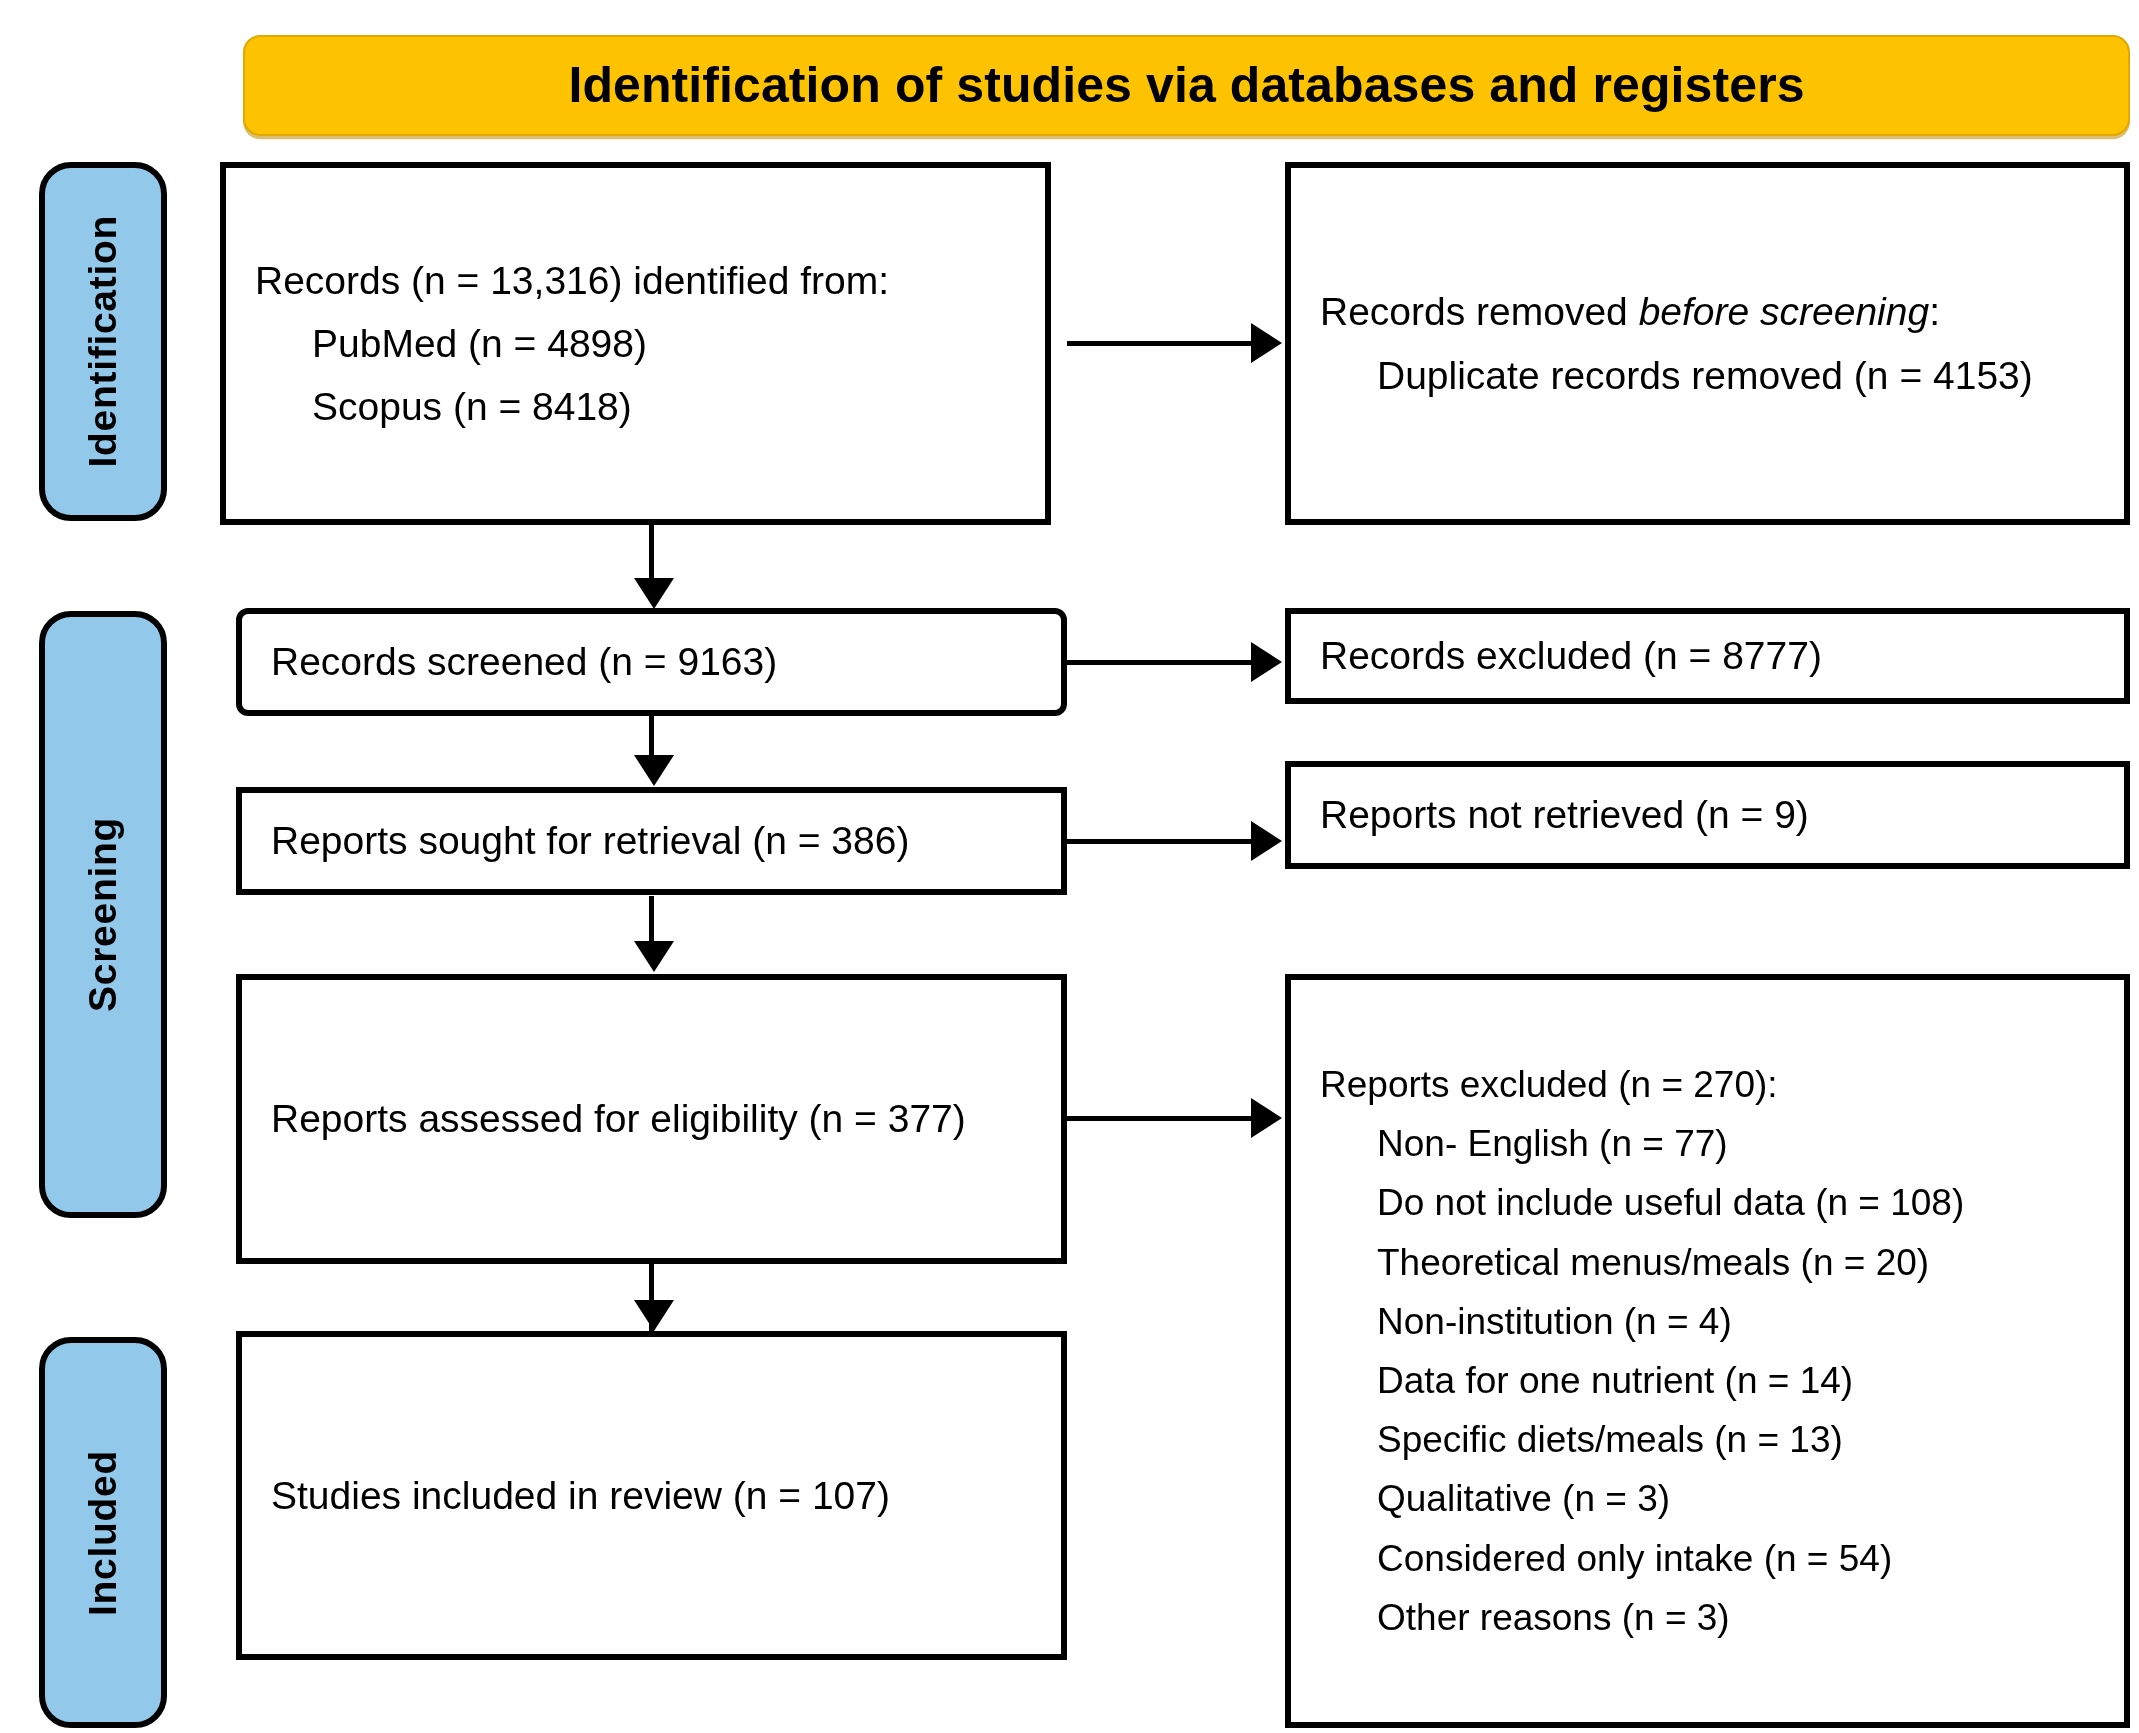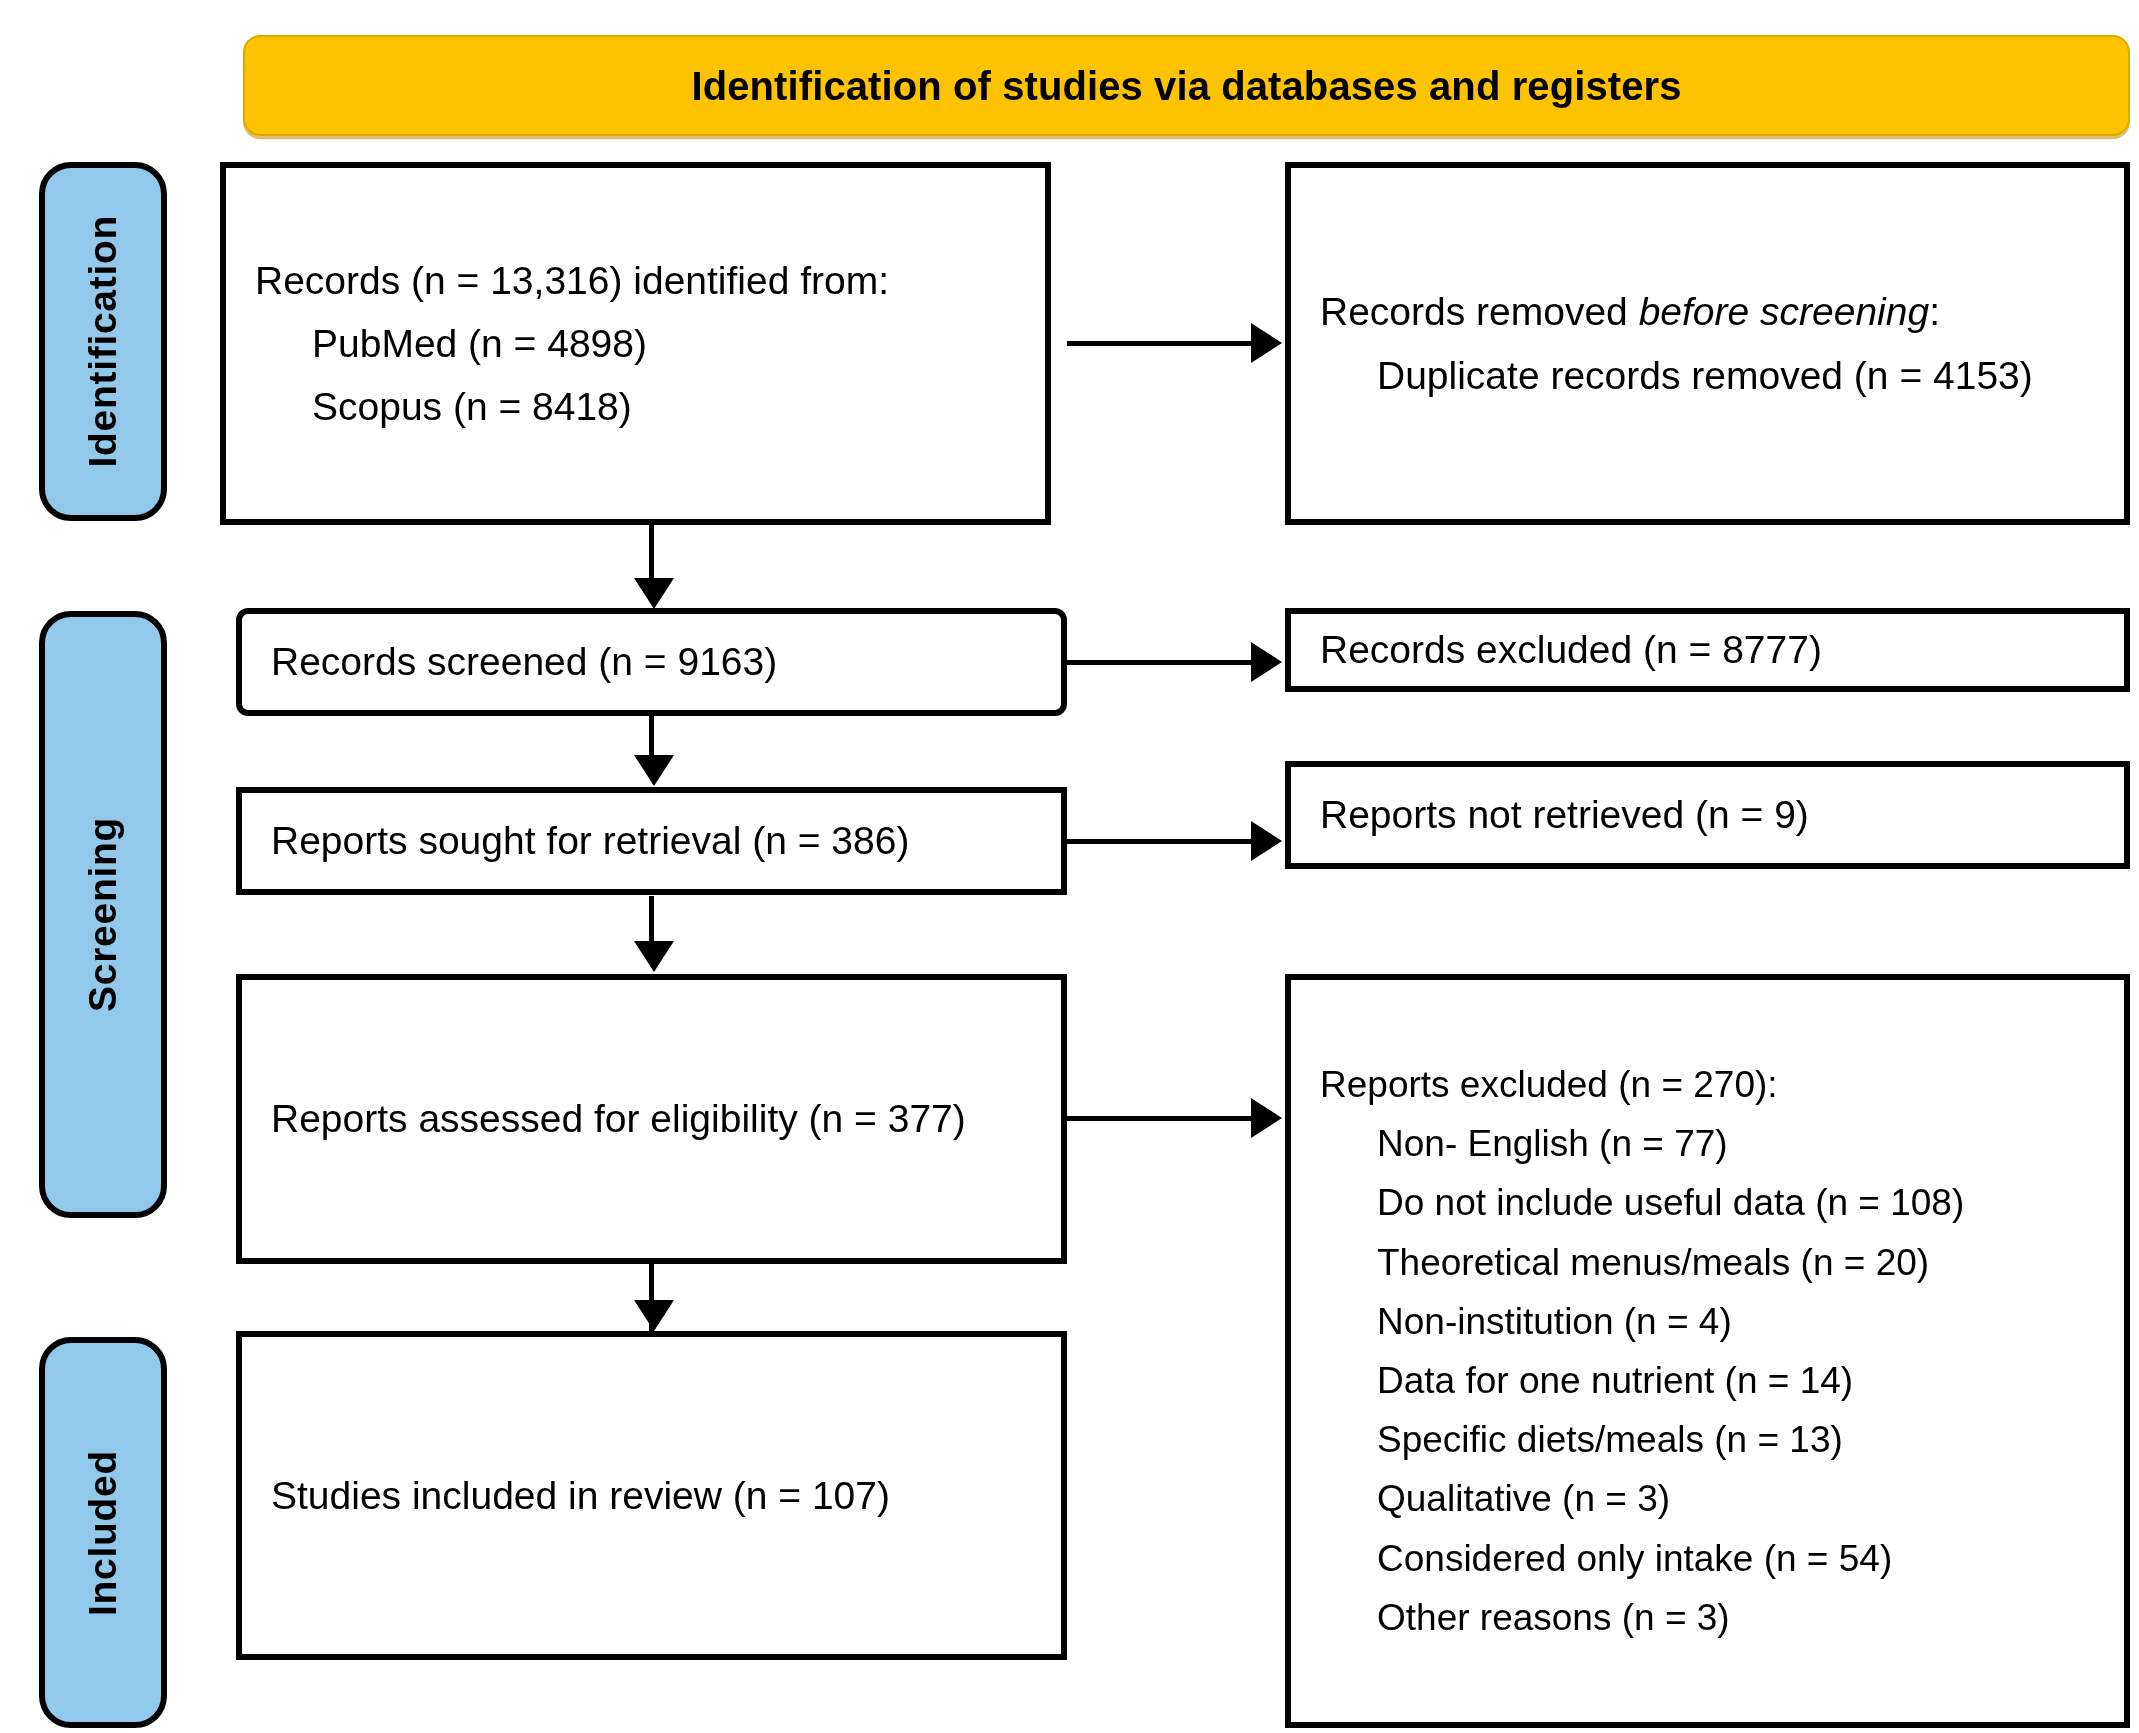--- a/index.html
+++ b/index.html
@@ -14,21 +14,21 @@
   .banner{
     position:absolute;left:243px;top:35px;width:1887px;height:101px;
     background:#FDC300;
     border:2.7px solid #E0A800;
     border-radius:17.3px;
     box-sizing:border-box;
     display:flex;align-items:center;justify-content:center;
     box-shadow:0 3.3px 0 rgba(190,140,0,0.55);
   }
   .banner-text{
-    font-size:40px;font-weight:bold;letter-spacing:0.1px;
+    font-size:50px;font-weight:bold;letter-spacing:0.1px;
     color:#000;line-height:1.1;
   }
 
   
   .vtab{
     position:absolute;left:39px;width:128px;
     background:#92C8EA;
     border:6px solid #000000;
     border-radius:32px;
     box-sizing:border-box;
@@ -61,21 +61,21 @@
 
   
   #box-identified   {left:220px;top:162px;width:831px;height:363px;}
   #box-screened     {left:236px;top:608px;width:831px;height:108px;border-radius:12px;}
   #box-sought       {left:236px;top:787px;width:831px;height:108px;}
   #box-assessed     {left:236px;top:974px;width:831px;height:290px;}
   #box-included     {left:236px;top:1331px;width:831px;height:329px;}
 
   
   #box-removed      {left:1285px;top:162px;width:845px;height:363px;}
-  #box-excluded-rec {left:1285px;top:608px;width:845px;height:84px;justify-content:flex-end;}
+  #box-excluded-rec {left:1285px;top:608px;width:845px;height:96px;justify-content:flex-end;}
   #box-not-retrieved{left:1285px;top:761px;width:845px;height:108px;}
   #box-excluded-rep {left:1285px;top:974px;width:845px;height:754px;}
   #box-excluded-rep .fbox-inner{font-size:37px;line-height:1.60;}
 
   
   .conn{position:absolute;background:#000;}
   .h-line{height:4.7px;}
   .v-line{width:4.7px;}
   .arrow-right{
     position:absolute;width:0;height:0;

